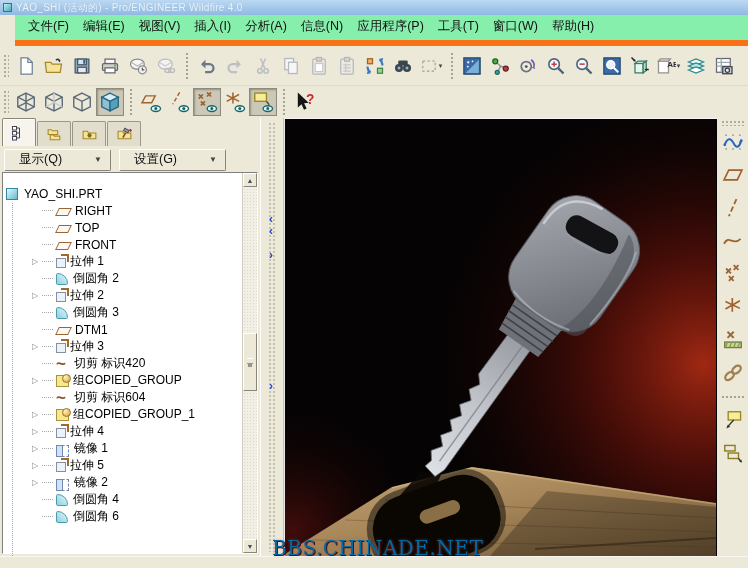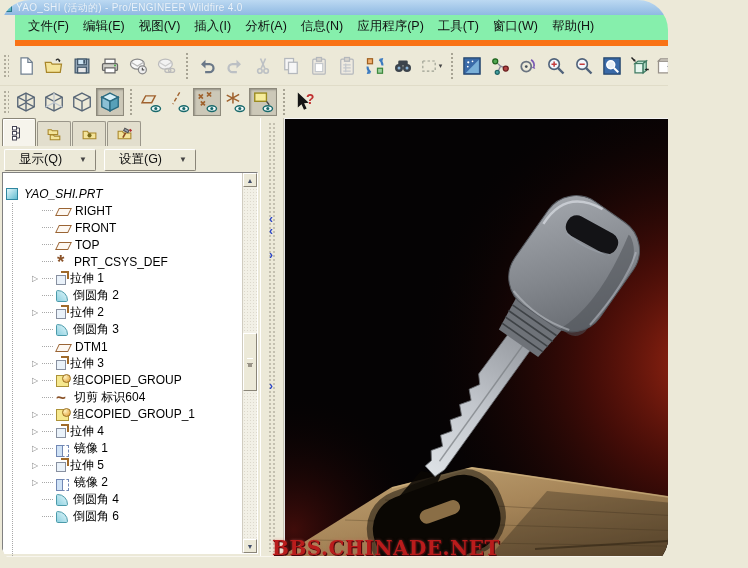--- a/index.html
+++ b/index.html
@@ -1,18 +1,18 @@
 <!DOCTYPE html>
 <html><head>
 <meta charset="utf-8">
 <style>
   * { box-sizing:border-box; margin:0; padding:0; }
   html,body { width:748px; height:568px; }
   body { font-family:"Liberation Sans", sans-serif; background:#ece9d8; }
-  #app { position:relative; width:668px; height:568px; overflow:hidden; background:#ece9d8;border-radius:30px; }
+  #app { position:relative; width:748px; height:568px; overflow:hidden; background:#ece9d8; }
 
   
   #titlebar { position:absolute; left:0; top:0; width:748px; height:15px;
     background:linear-gradient(#bcd9f2,#8fb9e2); display:flex; align-items:center;
     padding-left:3px; gap:4px; }
   #titlebar .appicon { width:9px; height:9px; flex:none;
     background:linear-gradient(135deg,#bfeef2,#4aa8b8); border:1px solid #2a7a8a; }
   #titlebar .title { font-size:10px; color:#eaf3fb; text-shadow:0 0 1px #9ab8d4;
     white-space:nowrap; letter-spacing:.3px; }
 
@@ -43,36 +43,36 @@
   
   #navigator { position:absolute; left:0; top:118px; width:260px; height:438px;
     background:#ece9d8; }
   #navtabs { display:flex; align-items:flex-end; height:28px; padding-left:2px; gap:1px; }
   .ntab { width:34px; height:25px; display:flex; align-items:center; justify-content:center;
     background:#e2decd; border:1px solid #9a968a; border-bottom:none;
     border-radius:2px 2px 0 0; }
   .ntab.active { background:#f6f4ec; height:28px; border-color:#8a8678;
     box-shadow:inset 1px 1px 0 #fff; }
   #navbtns { display:flex; gap:8px; padding:2px 0 0 4px; height:26px; align-items:center; }
-  .dropbtn { display:flex; align-items:center; gap:16px; font-size:12.5px; color:#111;
+  .dropbtn { display:flex; align-items:center; gap:31px; font-size:12.5px; color:#111;
     background:#ece9d8; border:1px solid; border-color:#fff #8a8578 #8a8578 #fff;
     border-radius:2px; padding:2px 8px 3px 14px; height:22px; }
   .dropbtn .caret { font-size:8px; }
   #treewrap { position:absolute; left:2px; right:2px; top:54px; bottom:2px;
     background:#fff; border:1px solid; border-color:#808080 #fff #fff #808080; }
   #tree { position:absolute; left:0; top:12px; right:16px; bottom:0; overflow:hidden;
     font-size:12px; }
   #trunk { position:absolute; left:9px; top:30px; height:355px;
     border-left:1px dotted #a8a8a8; }
   .trow { display:flex; align-items:center; height:17px; white-space:nowrap;
     position:relative;padding-left:28px; }
   .trow .arrow { width:11px; flex:none; font-size:8px; color:#888; line-height:17px;
     text-align:left; padding-left:1px; z-index:1; background:transparent; }
   .trow .branch { width:11px; flex:none; border-top:1px dotted #a8a8a8; margin-right:3px; }
-  .trow.root { padding-left:3px;font-style:italic; }
+  .trow.root { padding-left:3px; }
   .trow .lbl { color:#000; }
 
   
   .ticon { width:14px; height:14px; margin-right:4px; position:relative; flex:none; }
   .icon-part { width:12px; height:12px; margin:1px 6px 0 0;
     background:linear-gradient(135deg,#e0f6fa,#62bcd0); border:1px solid #2f87a0; }
   .icon-plane { width:13px; height:8px; margin:3px 5px 0 1px;
     border:1px solid #9a6434; transform:skewX(-26deg); background:#fdf8f2; }
   .icon-csys::before { content:"*"; position:absolute; left:1px; top:2px;
     font-size:19px; line-height:10px; color:#8a5228; font-weight:bold; }
@@ -120,22 +120,22 @@
     background-image:radial-gradient(#c4c0b0 32%, transparent 34%);
     background-size:4px 4px; }
   .chev { position:absolute; left:8px; font-size:12px; font-weight:bold; color:#2c46c8;
     line-height:10px; }
 
   
   #viewport { position:absolute; left:284px; top:118px; width:433px; height:438px;
     background:#050304; border-top:1px solid #f4f4f4; border-left:1px solid #e8e8e8; }
   #viewport svg { display:block; }
   #watermark { position:absolute; left:272px; top:536px; z-index:5;
-    font-family:"DejaVu Serif", serif; font-weight:bold; font-size:20px;
-    letter-spacing:.5px; color:#b91c1c;
+    font-family:"DejaVu Serif", serif; font-weight:normal; font-size:20px;
+    letter-spacing:.5px; color:#0369a1;
     text-shadow:1px 1px 0 #47080a, 0 0 3px rgba(220,90,90,.55); }
 
   
   #rightbar { position:absolute; left:717px; top:118px; width:31px; height:438px;
     background:#ece9d8; display:flex; flex-direction:column; align-items:center; }
   #rightbar .hgrip { width:24px; height:6px; margin:2px 0 2px 0;
     background-image:radial-gradient(#b0ac9c 35%, transparent 36%); background-size:4px 4px; }
   .rbtn { width:27px; height:27px; display:flex; align-items:center; justify-content:center;
     margin-bottom:6px; flex:none; }
   .hsep { width:22px; height:6px; margin:2px 0 6px 0;
@@ -504,36 +504,30 @@
             <span class="arrow" style="visibility: hidden;">▷</span>
             <span class="branch"></span>
             <span class="ticon icon-plane"></span>
             <span class="lbl">RIGHT</span>
           </div>
 
           <div class="trow child">
             <span class="arrow" style="visibility: hidden;">▷</span>
             <span class="branch"></span>
             <span class="ticon icon-plane"></span>
+            <span class="lbl">TOP</span>
+          </div>
+
+          <div class="trow child">
+            <span class="arrow" style="visibility: hidden;">▷</span>
+            <span class="branch"></span>
+            <span class="ticon icon-plane"></span>
             <span class="lbl">FRONT</span>
           </div>
 
-          <div class="trow child">
-            <span class="arrow" style="visibility: hidden;">▷</span>
-            <span class="branch"></span>
-            <span class="ticon icon-plane"></span>
-            <span class="lbl">TOP</span>
-          </div>
-
-          <div class="trow child">
-            <span class="arrow" style="visibility: hidden;">▷</span>
-            <span class="branch"></span>
-            <span class="ticon icon-csys"></span>
-            <span class="lbl">PRT_CSYS_DEF</span>
-          </div>
 
           <div class="trow child">
             <span class="arrow">▷</span>
             <span class="branch"></span>
             <span class="ticon icon-extrude"></span>
             <span class="lbl">拉伸 1</span>
           </div>
 
 
           <div class="trow child">
@@ -564,20 +558,26 @@
             <span class="lbl">DTM1</span>
           </div>
 
           <div class="trow child">
             <span class="arrow">▷</span>
             <span class="branch"></span>
             <span class="ticon icon-extrude"></span>
             <span class="lbl">拉伸 3</span>
           </div>
 
+          <div class="trow child">
+            <span class="arrow" style="visibility: hidden;">▷</span>
+            <span class="branch"></span>
+            <span class="ticon icon-trim"></span>
+            <span class="lbl">切剪 标识420</span>
+          </div>
 
           <div class="trow child">
             <span class="arrow">▷</span>
             <span class="branch"></span>
             <span class="ticon icon-group"></span>
             <span class="lbl">组COPIED_GROUP</span>
           </div>
 
           <div class="trow child">
             <span class="arrow" style="visibility: hidden;">▷</span>

